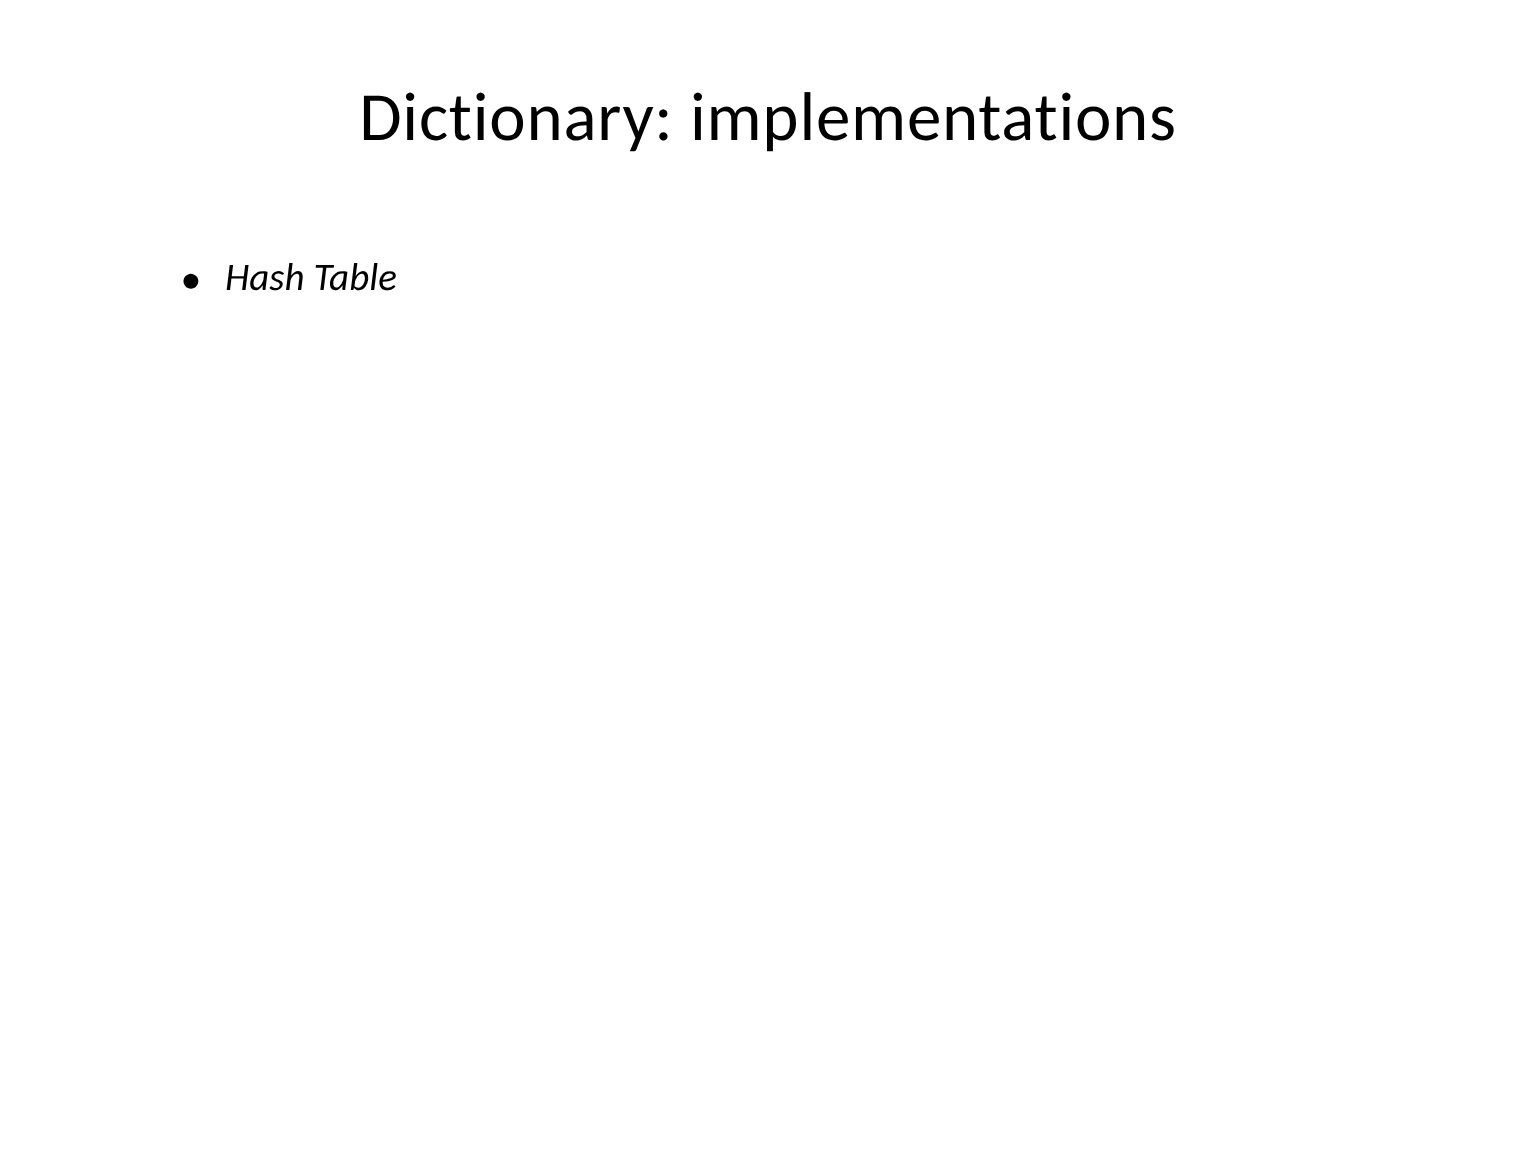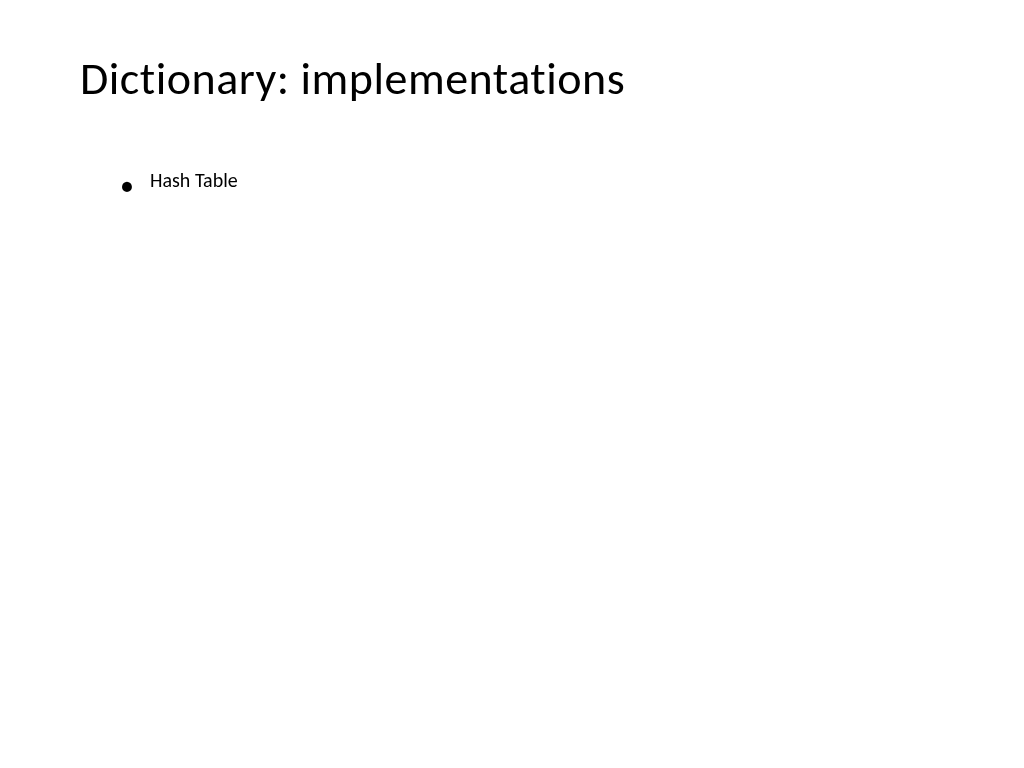--- a/index.html
+++ b/index.html
@@ -16,33 +16,35 @@
       overflow: hidden;
     }
     .slide {
       width: 100%;
       height: 100%;
       padding: 50px 80px 60px 80px;
     }
     .title {
       font-size: 46px;
       font-weight: 400;
+      text-align: center;
       margin-bottom: 60px;
       letter-spacing: 0.5px;
     }
     .bullet-list {
       list-style: none;
       padding-left: 40px;
     }
     .bullet-item {
-      font-size: 20px;
+      font-size: 26px;
       font-weight: 400;
       position: relative;
       padding-left: 30px;
       line-height: 1.4;
+      font-style: italic;
     }
     .bullet-item::before {
       content: "•";
       position: absolute;
       left: 0;
       top: 0;
       font-size: 28px;
     }
     .bullet-item.first {
       margin-bottom: 130px;

